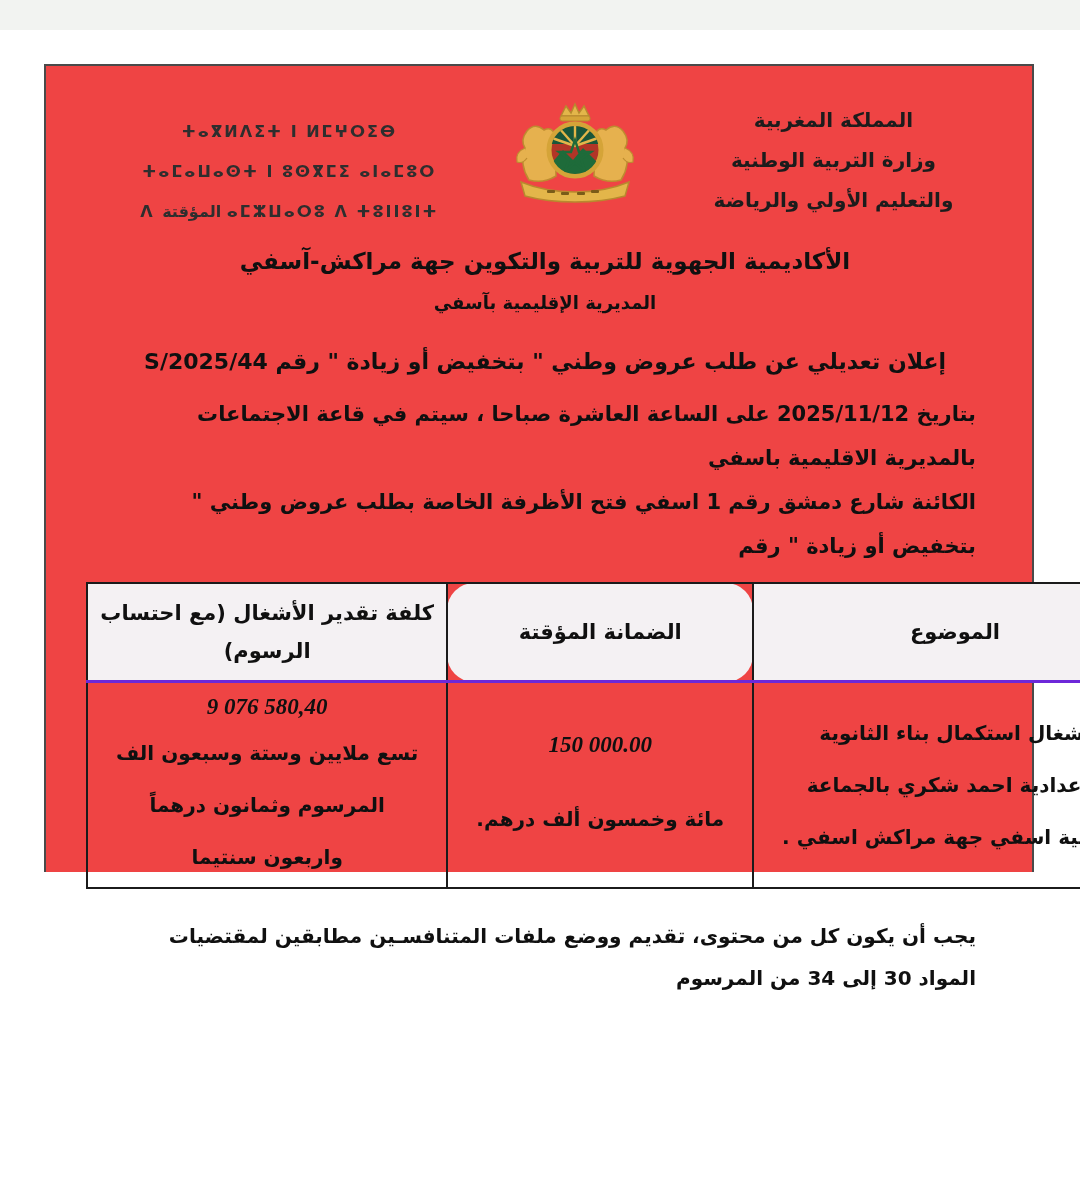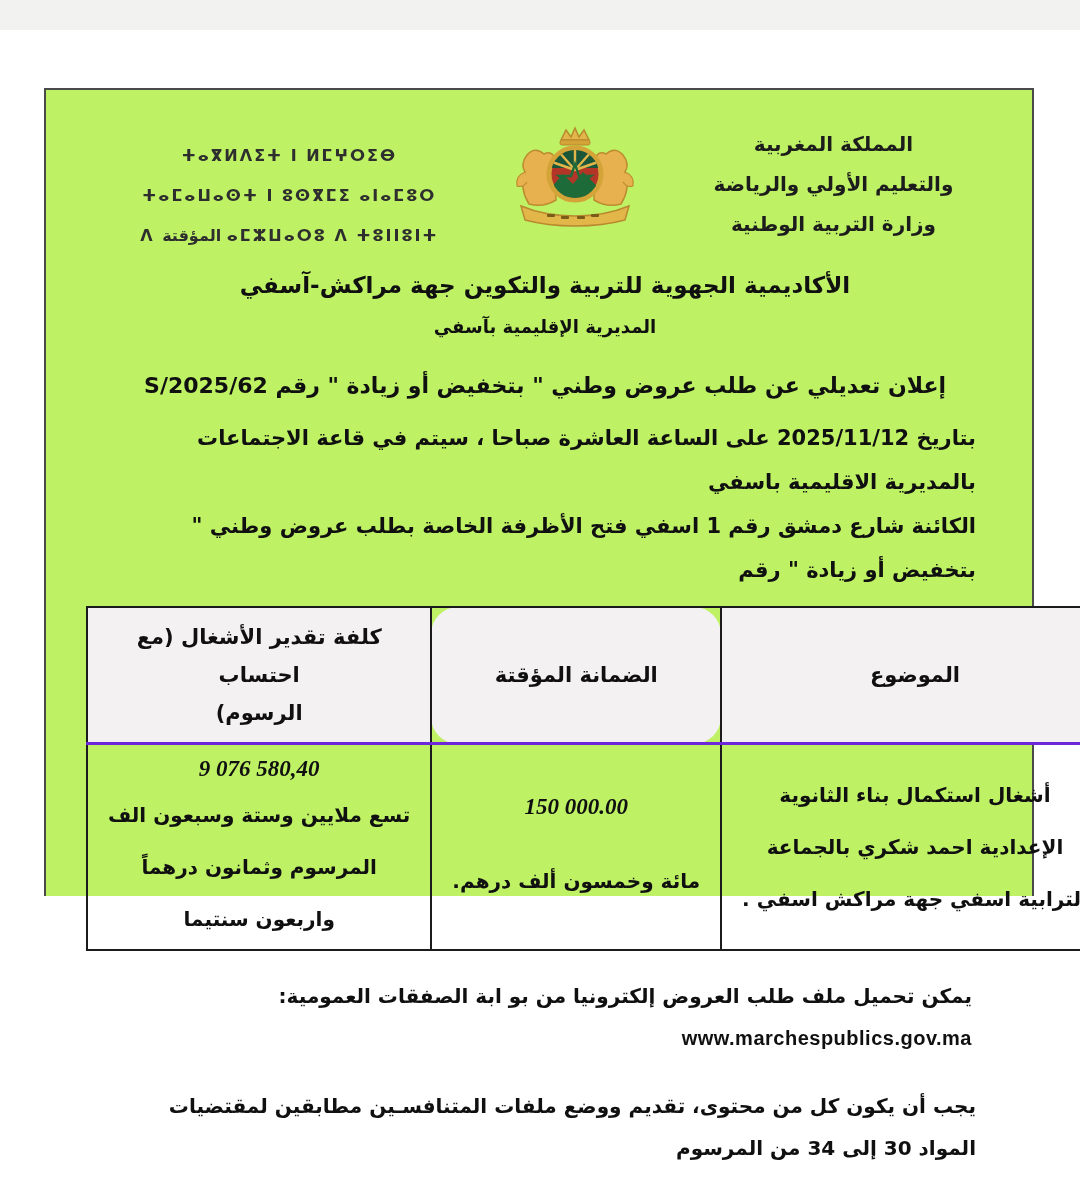--- a/index.html
+++ b/index.html
@@ -10,22 +10,22 @@
     font-weight:bold;
     color:#101010;
     position:relative;
     overflow:hidden;
   }
   .top-strip {
     position:absolute; top:0; left:0; width:1080px; height:30px;
     background:#f2f3f1;
   }
   .page {
-    position:absolute; left:44px; top:88px; width:990px; height:808px;
-    background:#bef264;
+    position:absolute; left:44px; top:64px; width:990px; height:808px;
+    background:#ef4444;
     border:2px solid #4a4a4a; border-bottom:none;
     padding:26px 28px 0 40px;
   }
   
   .header-row {
     display:flex; align-items:flex-start; justify-content:space-between;
     margin:8px 10px 0 16px;
   }
   .tifinagh-block {
     width:42%; text-align:center; direction:ltr;
@@ -46,21 +46,21 @@
   
   table { border-collapse:collapse; direction:rtl; }
   .tender-table {
     width:868px; margin:14px 5px 0 auto;
   }
   .tender-table th, .tender-table td { border:2px solid #1b1b1b; }
   .tender-table th {
     background:#f4f1f3; font-size:21px; line-height:38px;
     padding:10px 8px; border-bottom:3px solid #6d28d9;
   }
-  .tender-table td { height:182px; vertical-align:middle; padding:4px 20px; }
+  .tender-table td { height:182px; vertical-align:middle; padding:4px 28px; }
   .col-subject  { width:36%; }
   .col-guarantee{ width:28%;border-radius:27px; }
   .col-cost     { width:36%; }
   .cell-stack { display:flex; flex-direction:column; justify-content:center; align-items:center; }
   .ar-line { font-size:20px; line-height:52px; white-space:nowrap; }
   .amount {
     font-family:"Liberation Serif", serif; font-style:italic; font-weight:bold;
     font-size:23px; direction:ltr; line-height:40px;
   }
   
@@ -119,29 +119,29 @@
           <rect x="48" y="90" width="8" height="3" rx="1"></rect>
           <rect x="62" y="92" width="8" height="3" rx="1"></rect>
           <rect x="78" y="92" width="8" height="3" rx="1"></rect>
           <rect x="92" y="90" width="8" height="3" rx="1"></rect>
         </g>
       </svg>
     </div>
 
     <div class="ministry-block">
       <div>المملكة المغربية</div>
+      <div>وزارة التربية الوطنية</div>
       <div>والتعليم الأولي والرياضة</div>
-      <div>وزارة التربية الوطنية</div>
     </div>
   </div>
 
   <div class="academy-line">الأكاديمية الجهوية للتربية والتكوين جهة مراكش-آسفي</div>
   <div class="directorate-line">المديرية الإقليمية بآسفي</div>
 
-  <div class="announce-title">إعلان تعديلي عن طلب عروض وطني " بتخفيض أو زيادة " رقم 62/S/2025</div>
+  <div class="announce-title">إعلان تعديلي عن طلب عروض وطني " بتخفيض أو زيادة " رقم 44/S/2025</div>
 
   <div class="announce-body">
     <div class="bline">بتاريخ  2025/11/12 على الساعة العاشرة صباحا ، سيتم في قاعة الاجتماعات  بالمديرية الاقليمية باسفي</div>
     <div class="bline">الكائنة شارع دمشق رقم 1 اسفي فتح الأظرفة الخاصة بطلب عروض وطني " بتخفيض أو زيادة "  رقم</div>
   </div>
 
   <table class="tender-table">
     <tbody>
         <tr>
       <th class="col-subject">الموضوع</th>
@@ -170,23 +170,19 @@
           <div class="amount">9 076 580,40</div>
           <div class="ar-line">تسع ملايين وستة وسبعون الف</div>
           <div class="ar-line">المرسوم وثمانون درهماً</div>
           <div class="ar-line">واربعون سنتيما</div>
         </div>
       </td>
     </tr>
   </tbody>
     </table>
 
-  <div class="note note-download">
-    <span>يمكن تحميل ملف طلب العروض إلكترونيا من بو ابة الصفقات العمومية:</span>
-    <span class="url">www.marchespublics.gov.ma</span>
-  </div>
 
   <div class="note note-decree">
     <div>يجب أن يكون كل من محتوى، تقديم ووضع ملفات المتنافسـين مطابقين لمقتضيات المواد 30 إلى 34 من المرسوم</div>
 
   </div>
 
 </div>
 
 </body></html>

